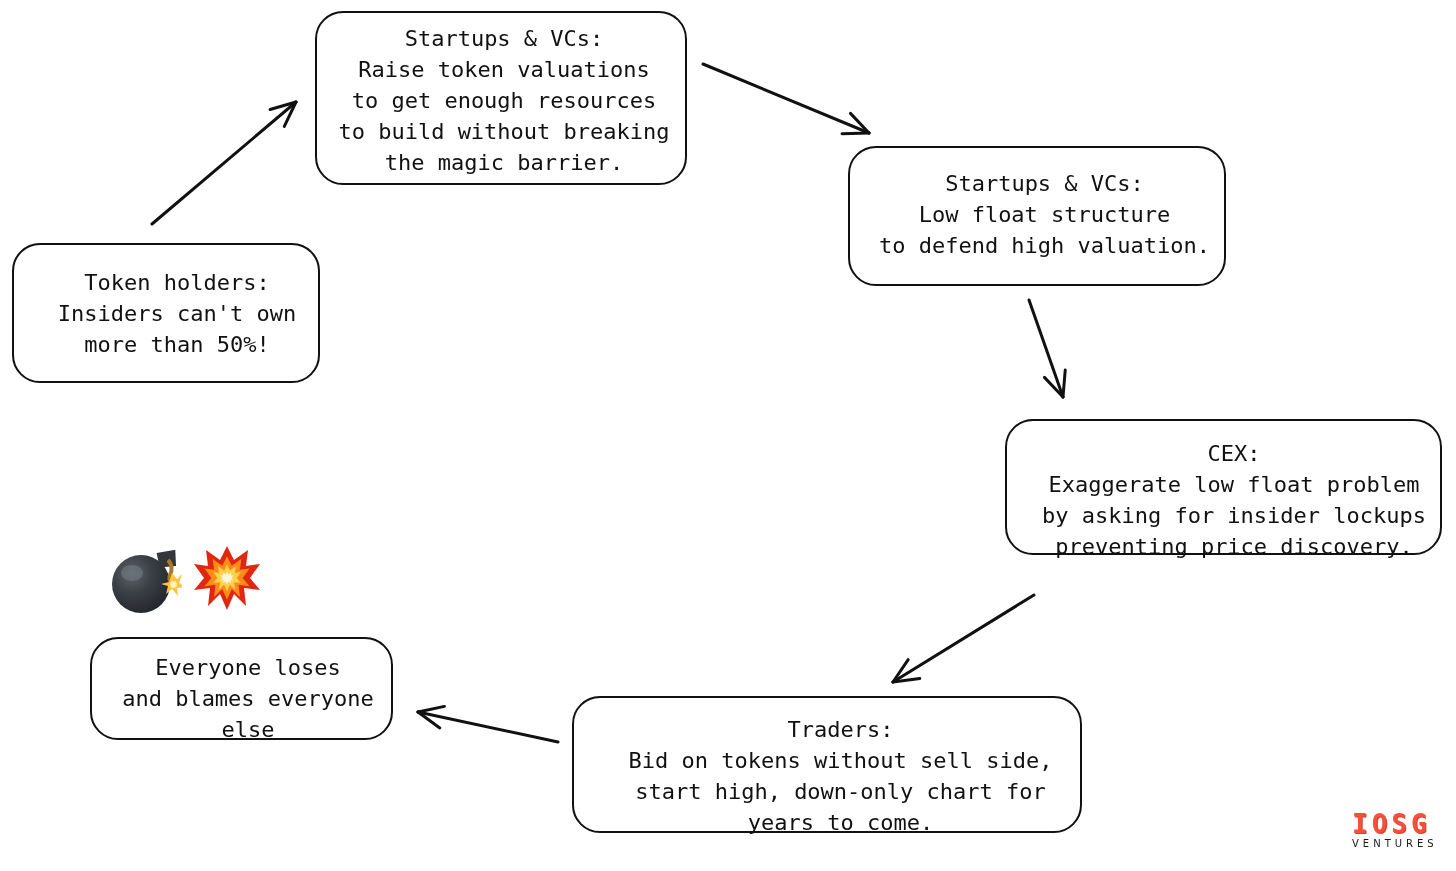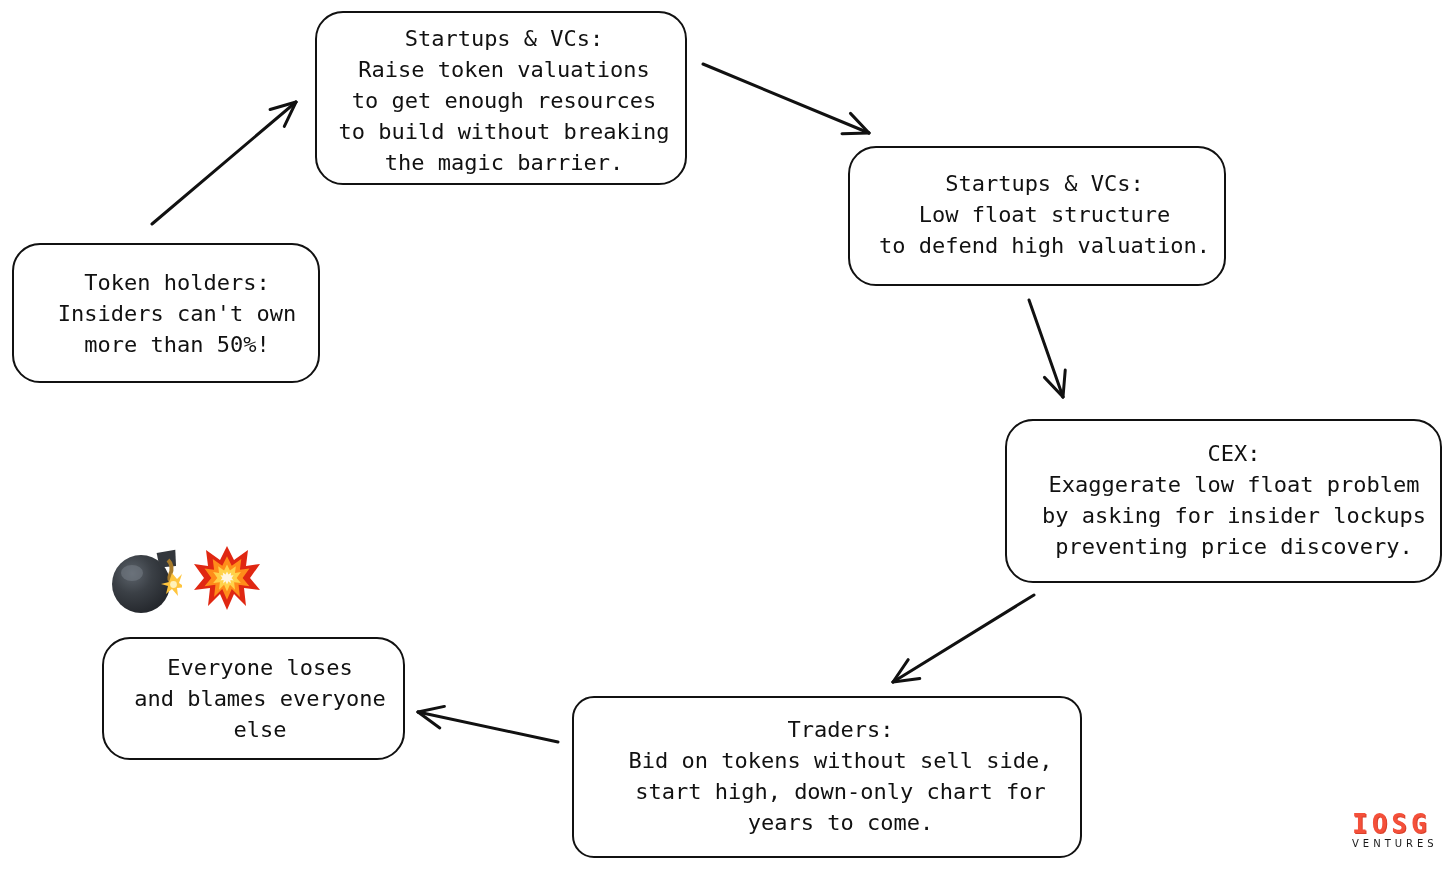--- a/index.html
+++ b/index.html
@@ -18,23 +18,23 @@
     border-radius:28px;
     background:#fff;
     box-sizing:border-box;
     font-size:22px;
     line-height:31px;
   }
   .node .line{white-space:pre;text-align:center;}
   .node-startups-raise{left:315px;top:11px;width:372px;height:174px;padding:10px 14px 0 20px;}
   .node-token-holders{left:12px;top:243px;width:308px;height:140px;padding:22px 10px 0 32px;}
   .node-startups-low-float{left:848px;top:146px;width:378px;height:140px;padding:20px 10px 0 25px;}
-  .node-cex{left:1005px;top:419px;width:437px;height:164px;padding:17px 2px 0 23px;}
-  .node-traders{left:572px;top:696px;width:510px;height:162px;padding:16px 10px 16px 37px;border-radius:22px;}
-  .node-everyone-loses{left:102px;top:637px;width:303px;height:123px;padding:13px 10px 0 23px;}
+  .node-cex{left:1005px;top:419px;width:437px;height:136px;padding:17px 2px 0 23px;}
+  .node-traders{left:572px;top:696px;width:510px;height:137px;padding:16px 10px 16px 37px;}
+  .node-everyone-loses{left:90px;top:637px;width:303px;height:103px;padding:13px 10px 0 23px;}
   .emoji-group{position:absolute;left:108px;top:538px;width:160px;height:80px;}
   .emoji-group svg{position:absolute;}
   .logo{
     position:absolute;left:1352px;top:810px;width:90px;
   }
   .logo .logo-word{
     font-family:"DejaVu Sans Mono", monospace;
     font-weight:bold;
     font-size:26px;line-height:28px;
     letter-spacing:4px;

